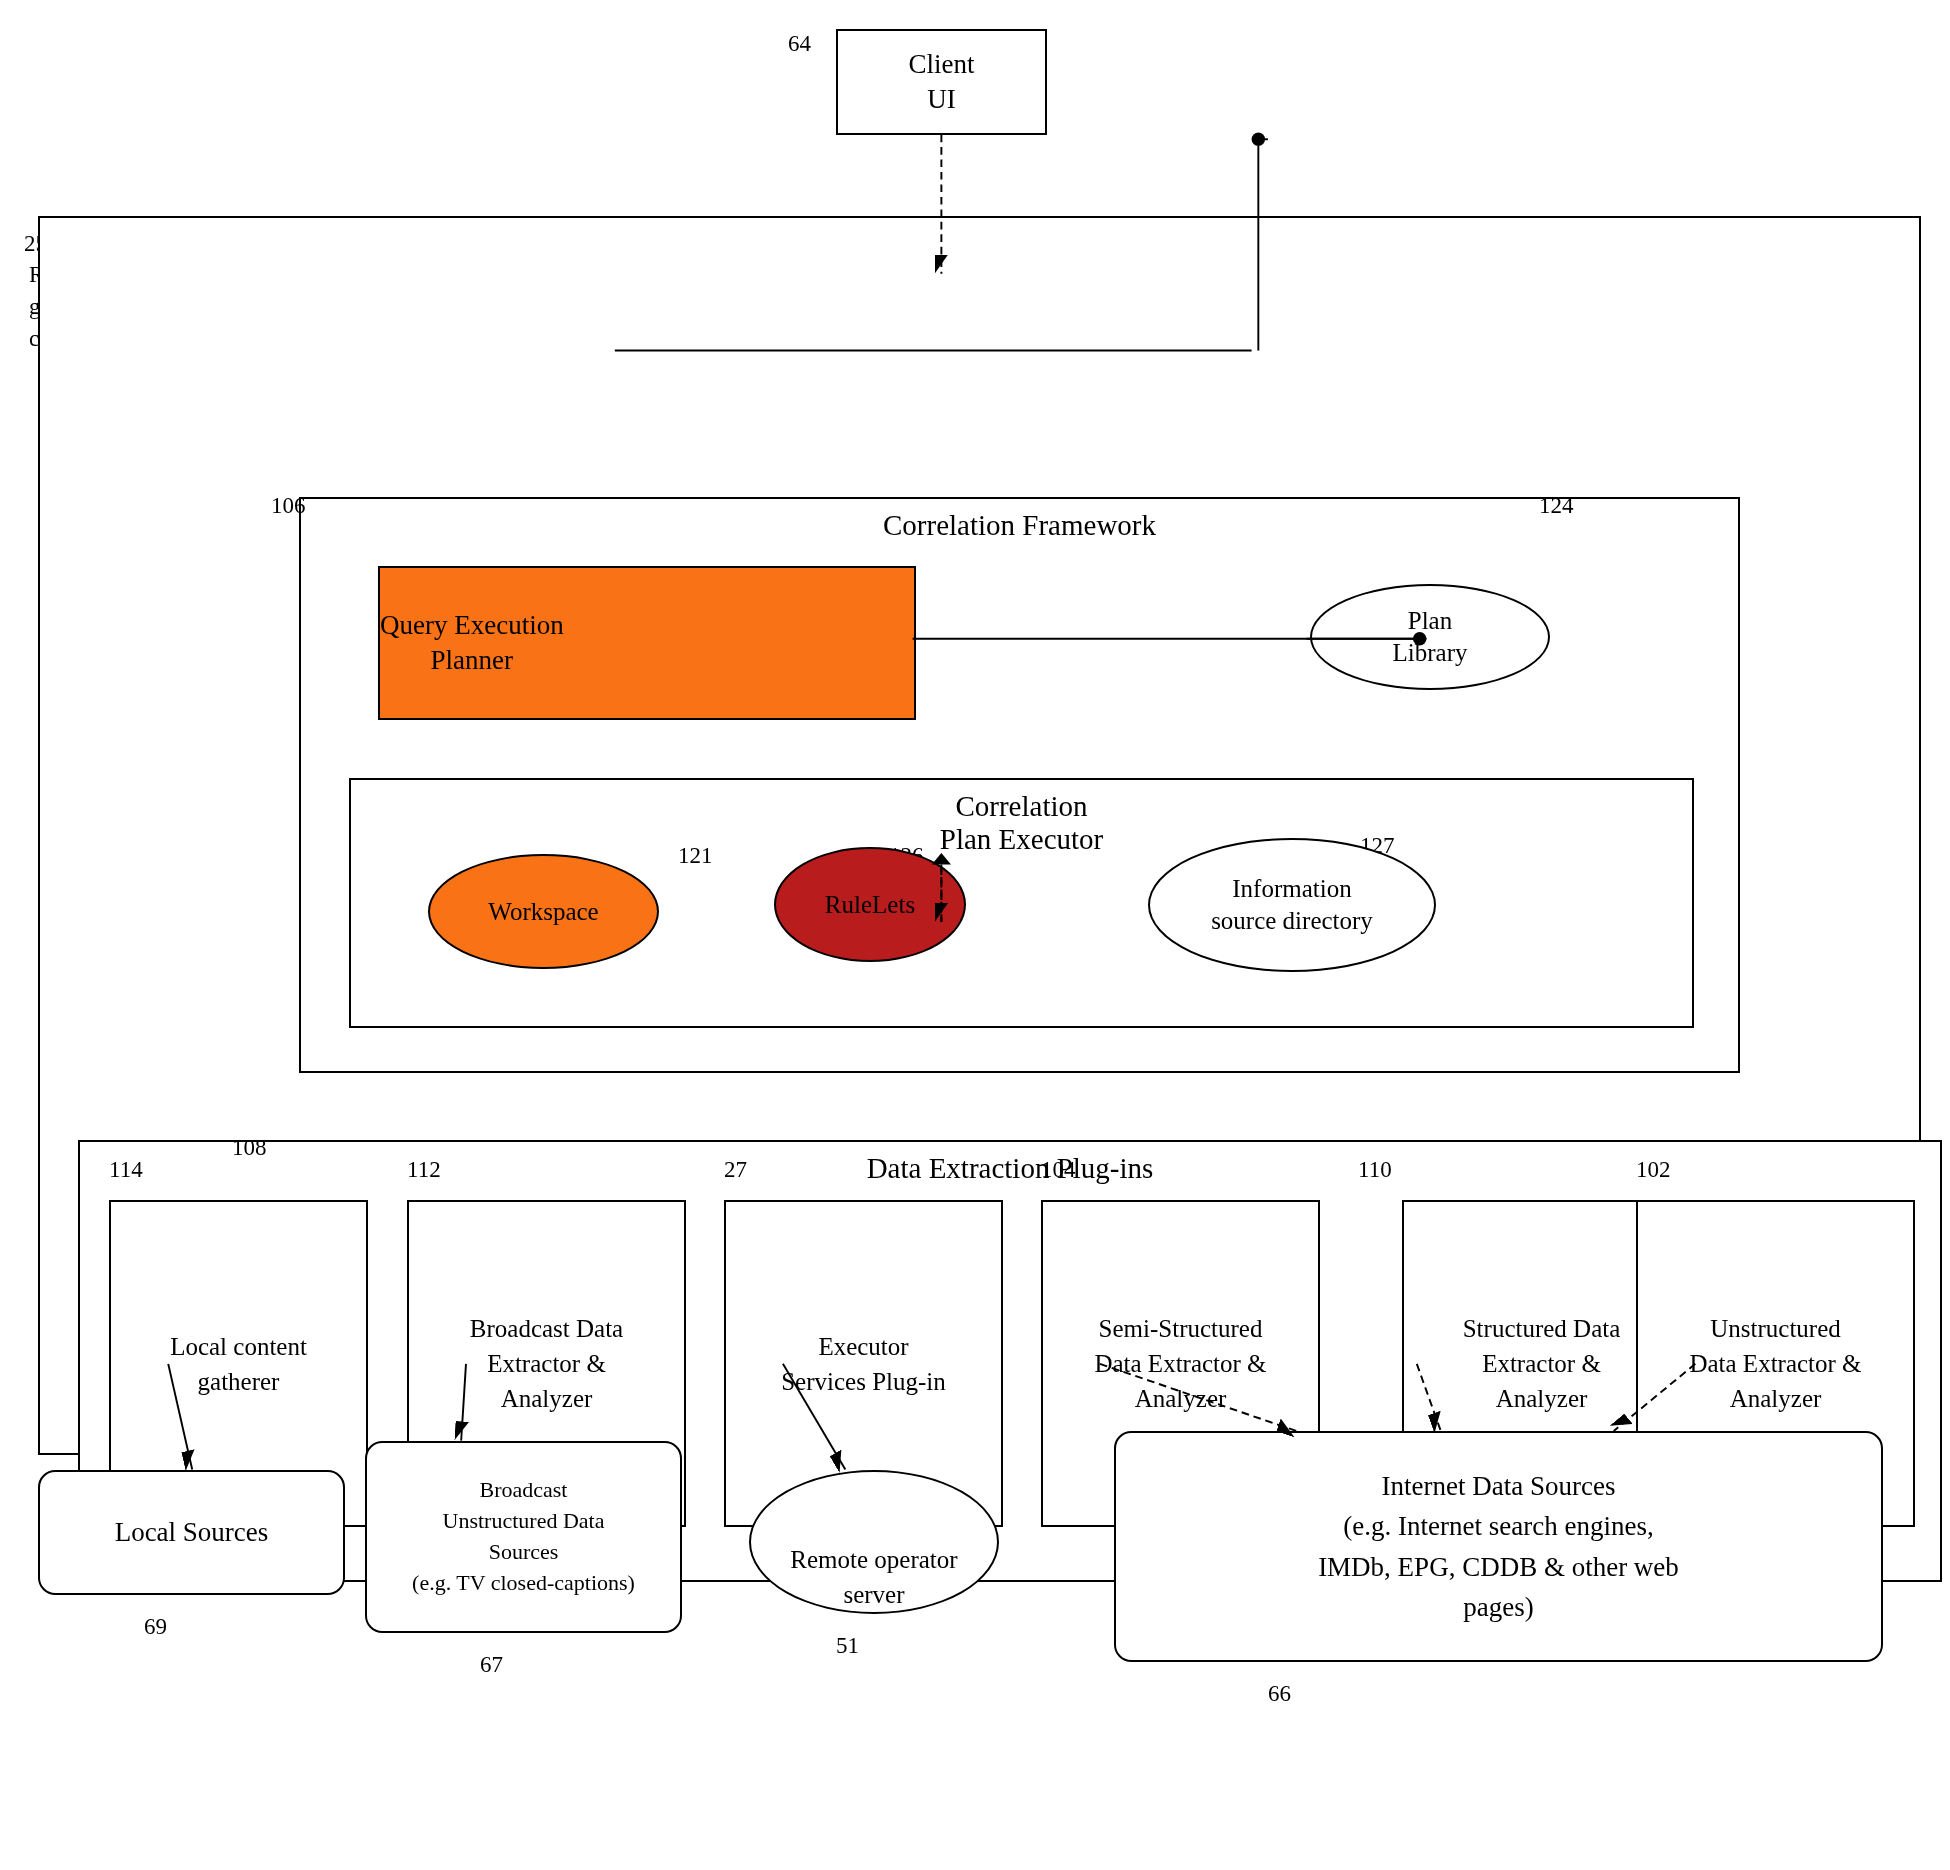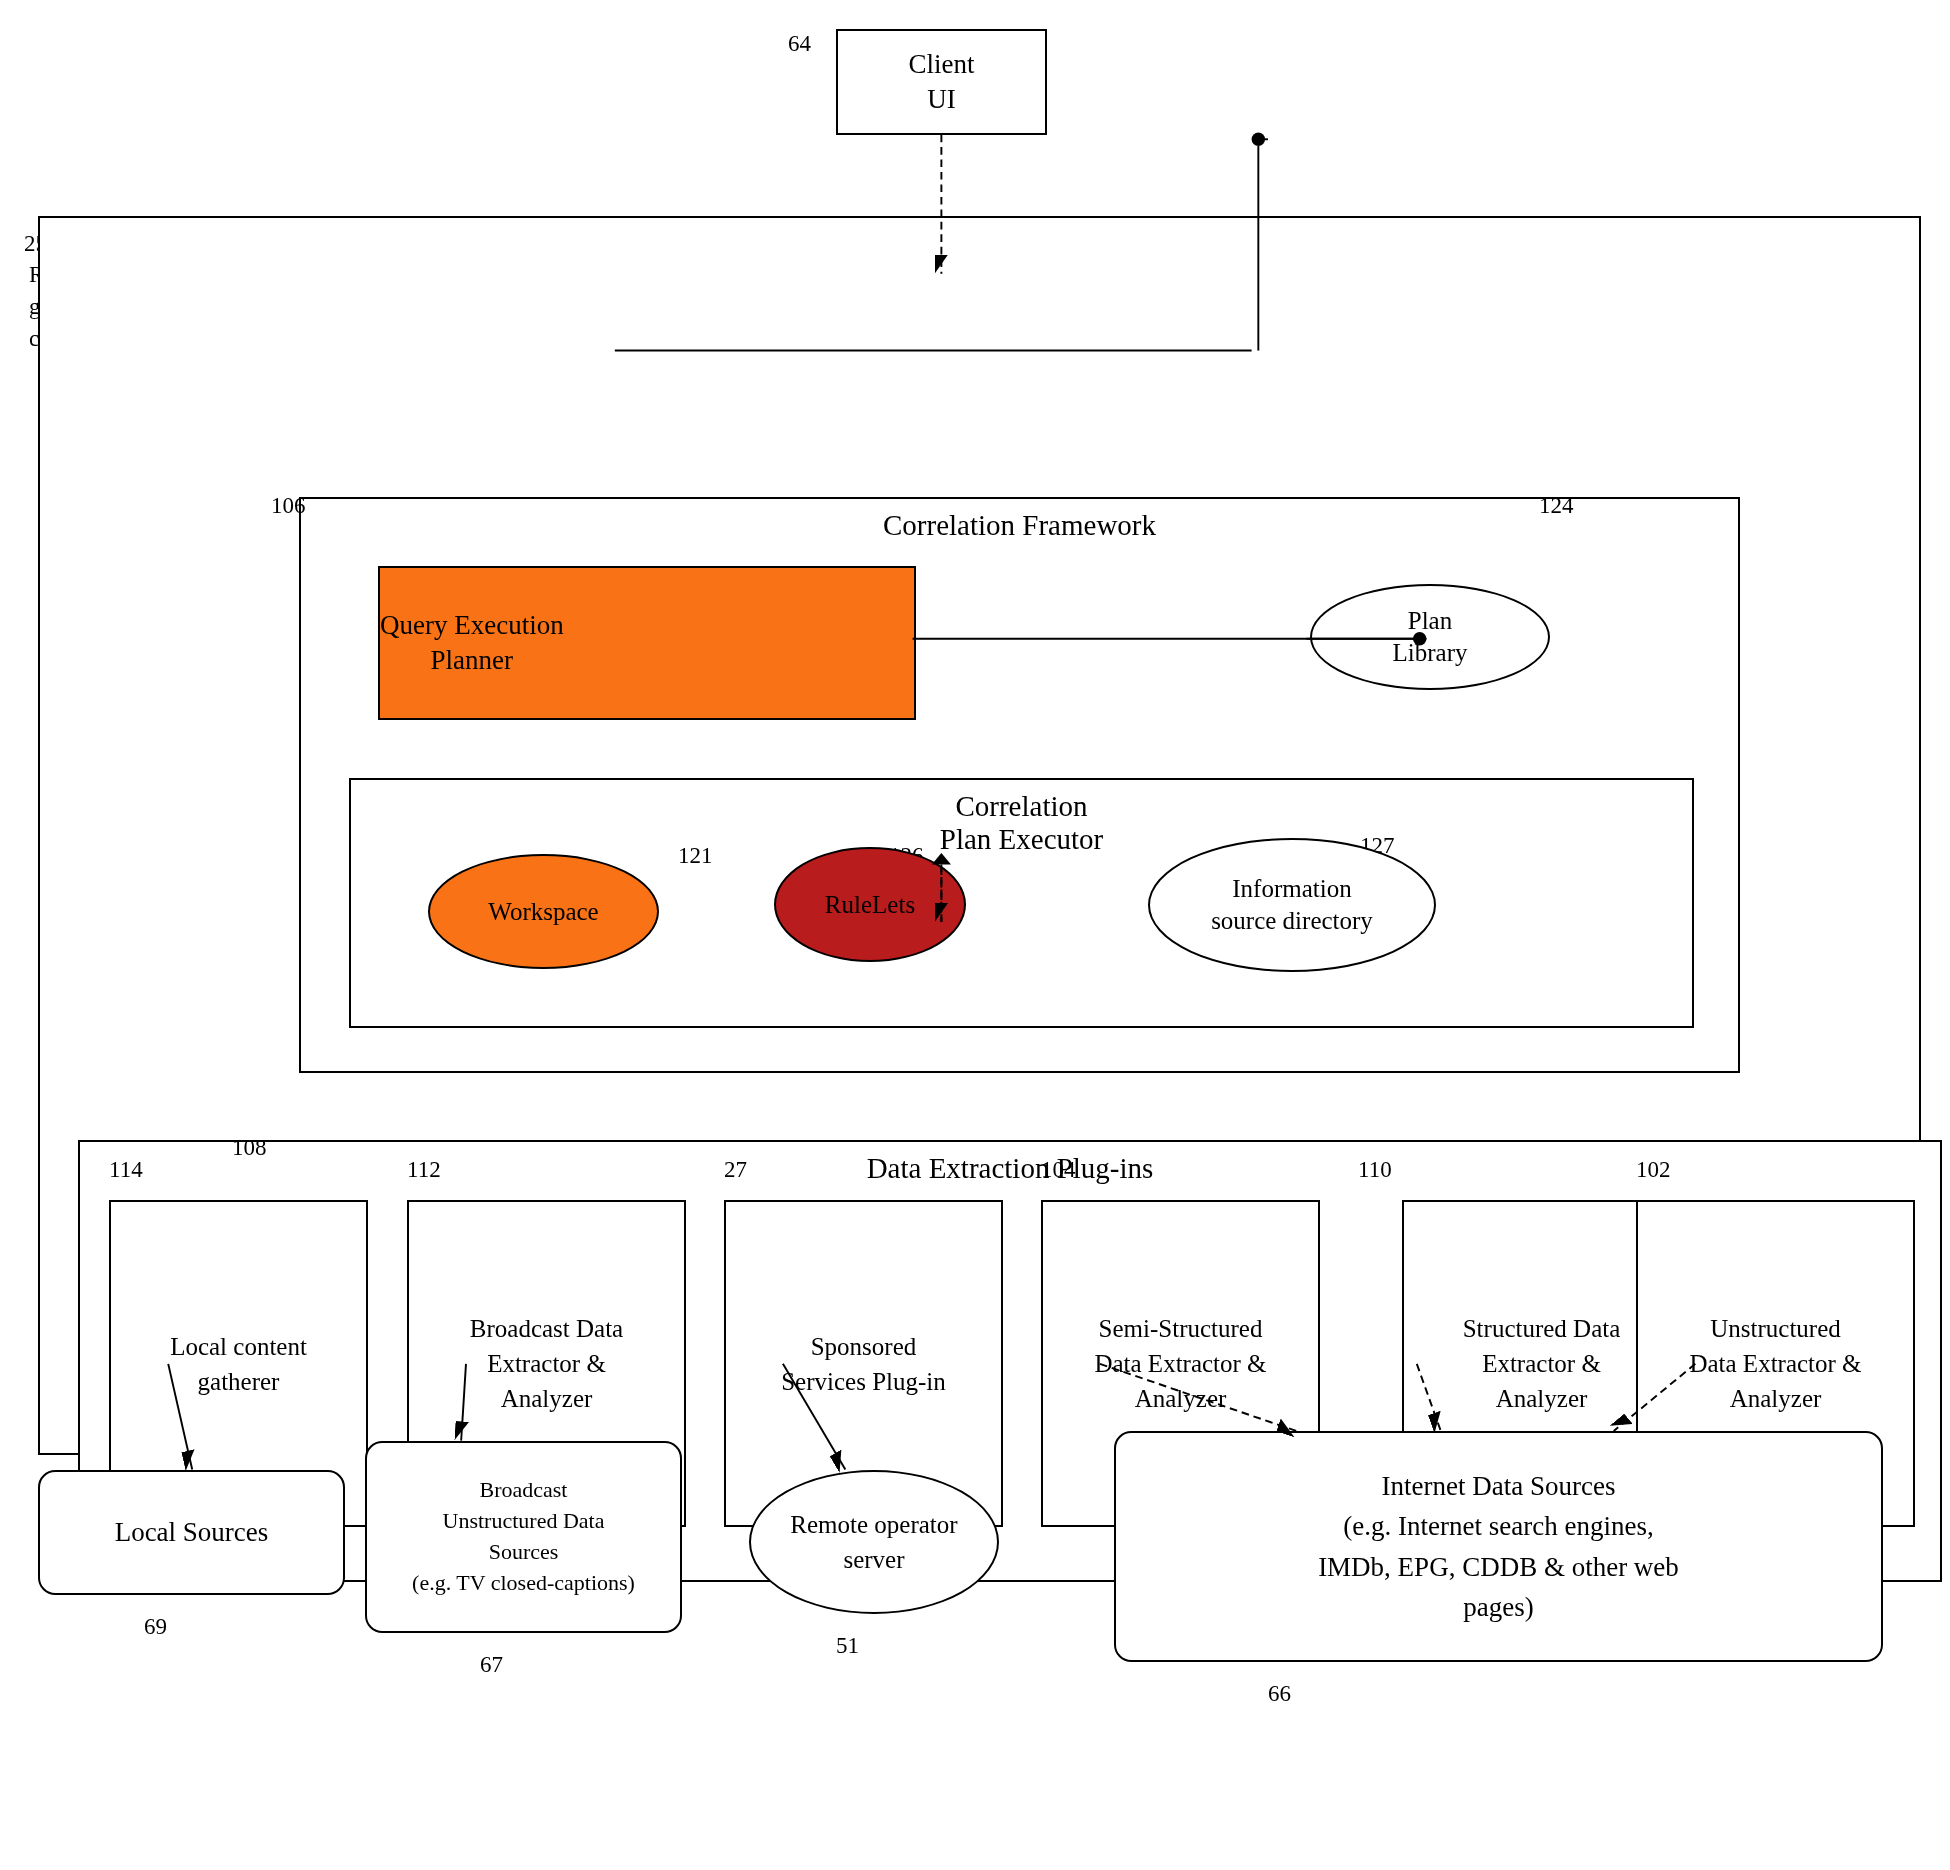--- a/index.html
+++ b/index.html
@@ -369,20 +369,21 @@
     }
 
     .remote-operator-oval {
       top: 1470px;
       left: 749px;
       width: 250px;
       height: 144px;
       border-radius: 50%;
       font-size: 25px;
       line-height: 1.4;
+      align-items: flex-end;
     }
 
     .internet-sources-box {
       top: 1431px;
       left: 1114px;
       width: 769px;
       height: 231px;
       border-radius: 17.3px;
       font-size: 27px;
       line-height: 1.5;
@@ -485,21 +486,21 @@
 gatherer</span>
       </div>
 
       <div class="plugin-box plugin-broadcast">
         <span style="white-space:pre-line;">Broadcast Data
 Extractor &amp;
 Analyzer</span>
       </div>
 
       <div class="plugin-box plugin-sponsored">
-        <span style="white-space:pre-line;">Sponsored
+        <span style="white-space:pre-line;">Executor
 Services Plug-in</span>
       </div>
 
       <div class="plugin-box plugin-semi">
         <span style="white-space:pre-line;">Semi-Structured
 Data Extractor &amp;
 Analyzer</span>
       </div>
 
       <div class="plugin-box plugin-structured">

